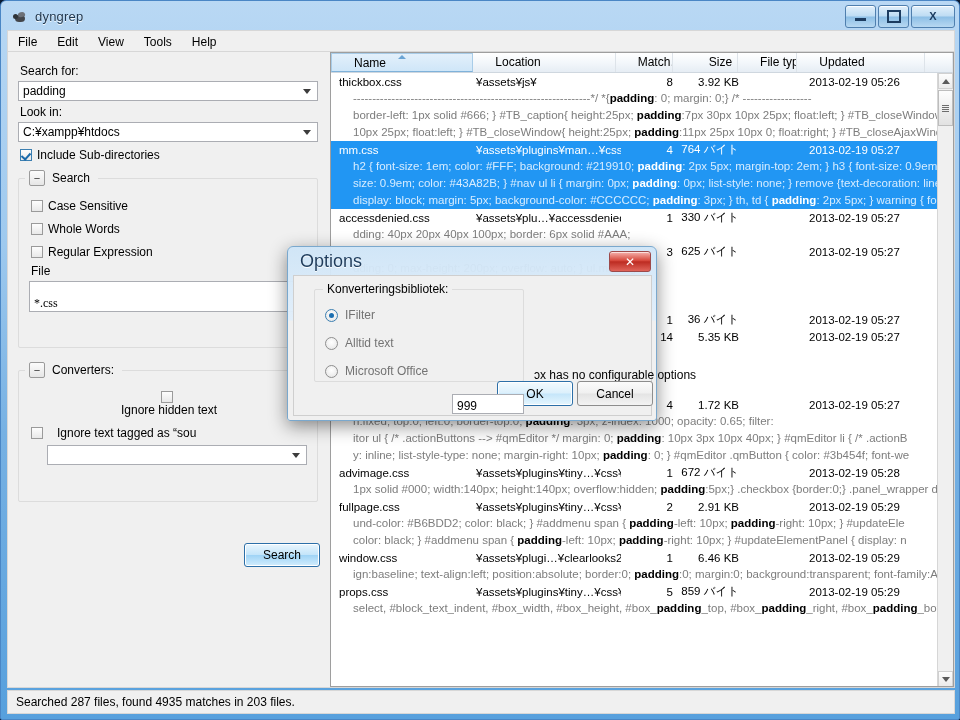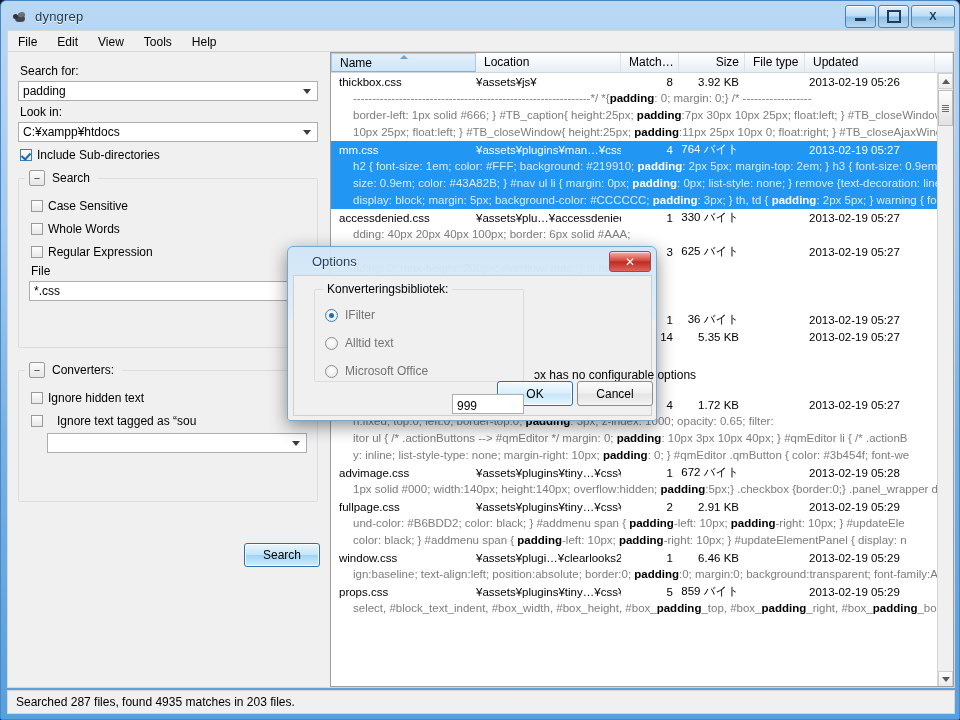--- a/index.html
+++ b/index.html
@@ -77,22 +77,22 @@
     position:relative;height:20px;background:#fff;border:1px solid #abadb3;
     box-sizing:border-box;display:flex;align-items:center;
     padding-left:4px;font-size:12px;color:#000;
   }
   .combo .arrow{
     position:absolute;right:6px;top:7px;width:0;height:0;
     border-left:4px solid transparent;border-right:4px solid transparent;
     border-top:5px solid #3c3c3c;
   }
   .textbox{
-    height:20px;background:#fff;border:1px solid #abadb3;box-sizing:border-box;
-    display:flex;align-items:center;padding-left:4px;font-size:12px;color:#000;
+    height:31px;background:#fff;border:1px solid #abadb3;box-sizing:border-box;
+    display:flex;align-items:flex-end;padding-left:4px;font-size:12px;color:#000;font-family:Liberation Serif, serif;
   }
   .chkrow{display:flex;align-items:center;margin:6px 0 0 2px;font-size:12px;color:#000;}
   .chkbox{
     width:12px;height:12px;border:1px solid #9a9a9a;background:#fff;
     margin-right:5px;box-sizing:border-box;position:relative;flex:0 0 auto;
     background:linear-gradient(180deg,#fdfdfd,#e8e8e8);
   }
   .chkbox.checked{border-color:#3c7fb1;}
   .chkbox.checked:after{
     content:"";position:absolute;left:2px;top:1px;width:4px;height:7px;
@@ -136,21 +136,21 @@
     background:#fff;border:1px solid #9e9e9e;box-sizing:border-box;overflow:hidden;
   }
   #grid-header{
     position:absolute;left:0;top:0;width:622px;height:20px;
     background:linear-gradient(180deg,#ffffff 0%,#f3f7fb 50%,#e6edf4 100%);
     border-bottom:1px solid #cfd7df;box-sizing:border-box;display:flex;
     font-size:12px;color:#000;
   }
   .hcell{
     border-right:1px solid #dde3e9;box-sizing:border-box;
-    padding:2px 5px 0 8px;position:relative;white-space:nowrap;overflow:hidden;
+    padding:2px 5px 0 22px;position:relative;white-space:nowrap;overflow:hidden;
   }
   .hcell.sorted{
     background:linear-gradient(180deg,#e3f0fb 0%,#cfe6f8 100%);
     border:1px solid #a8cce8;border-bottom:1px solid #7fb2da;
   }
   .hcell.num{text-align:right;}
   .sort-arrow{
     position:absolute;left:50%;top:1px;margin-left:-4px;width:0;height:0;
     border-left:4px solid transparent;border-right:4px solid transparent;
     border-bottom:4px solid #6ba4d4;
@@ -206,21 +206,21 @@
     box-sizing:border-box;
     border:1px solid #7aa8cd;border-radius:6px 6px 3px 3px;
     background:linear-gradient(180deg,rgba(207,229,247,.96) 0%,rgba(225,238,250,.96) 42%,rgba(240,240,240,1) 43%);
     box-shadow:0 5px 18px rgba(0,0,0,.45);
   }
   #dlg-title{
     position:absolute;left:0;top:0;width:368px;height:28px;
     display:flex;align-items:center;
   }
   #dlg-title-text{
-    margin-left:24px;font-size:13px;color:#1e3c5c;text-shadow:0 1px 0 rgba(255,255,255,.9);
+    margin-left:12px;font-size:18px;color:#1e3c5c;text-shadow:0 1px 0 rgba(255,255,255,.9);
   }
   #dlg-close{
     position:absolute;right:5px;top:4px;width:40px;height:19px;border-radius:3px;
     border:1px solid #9d4a4a;
     background:linear-gradient(180deg,#f6b2ad 0%,#d6483c 45%,#bd2c22 52%,#e0645a 100%);
     display:flex;align-items:center;justify-content:center;
     color:#fff;font-size:12px;font-weight:bold;
     box-shadow:inset 0 1px 0 rgba(255,255,255,.6);
   }
   #dlg-body{
@@ -333,21 +333,21 @@
         <div class="textbox">
           <span>*.css</span>
         </div>
       </div>
 
       <div class="group" style="height:110px;margin-top:22px;">
         <div class="group-head">
           <span class="expander">−</span>
           <span class="group-title">Converters:</span>
         </div>
-        <div class="chkrow" style="margin-top:10px;">
+        <div class="chkrow" style="margin-top:10px;flex-direction:column;">
           <span class="chkbox"></span>
           <span>Ignore hidden text</span>
         </div>
         <div class="chkrow" style="margin-top:9px;gap:9px;">
           <span class="chkbox"></span>
           <span>Ignore text tagged as “sou</span>
         </div>
         <div class="combo" style="margin:5px 0 0 18px;">
           <span></span>
           <span class="arrow"></span>

